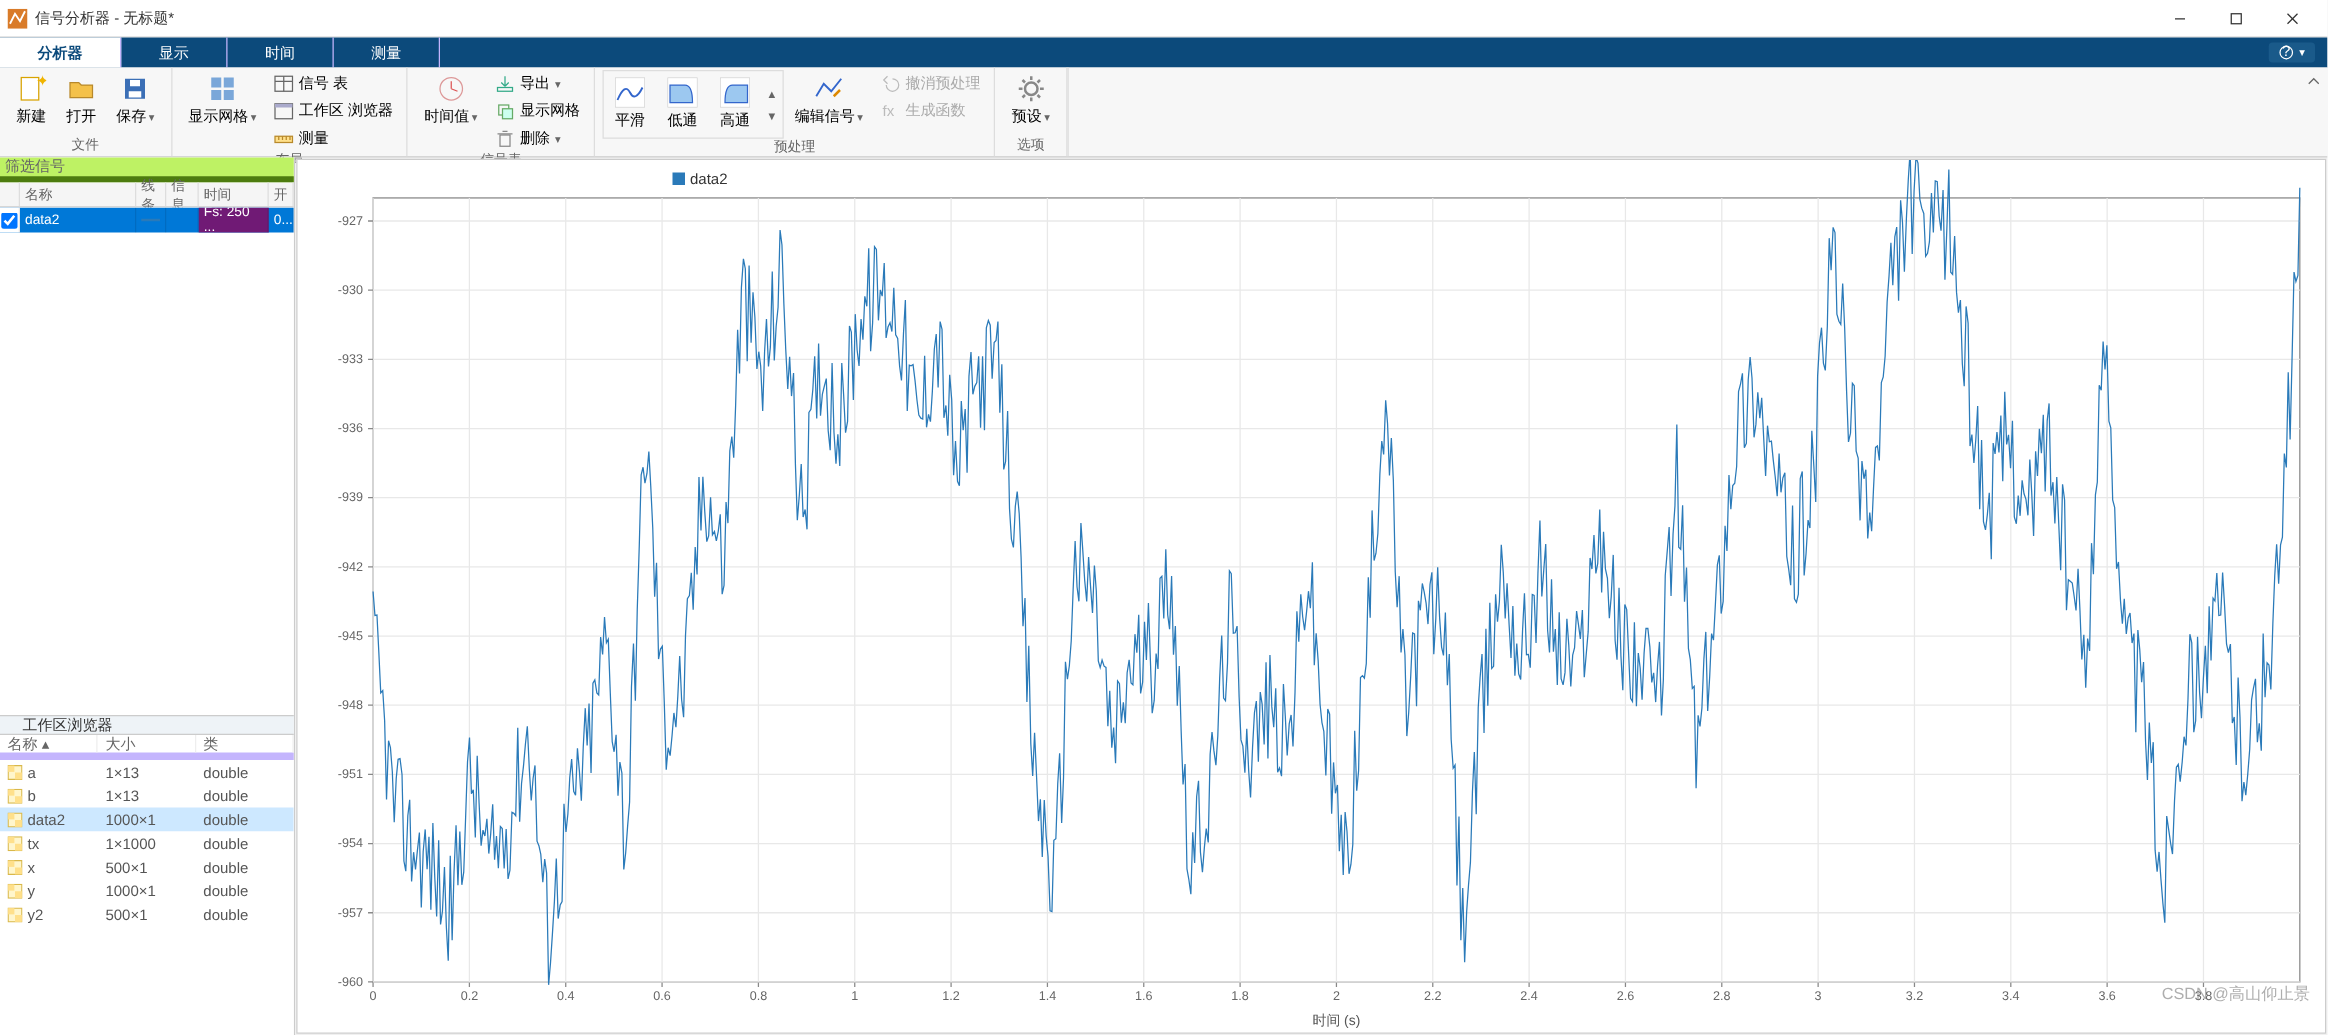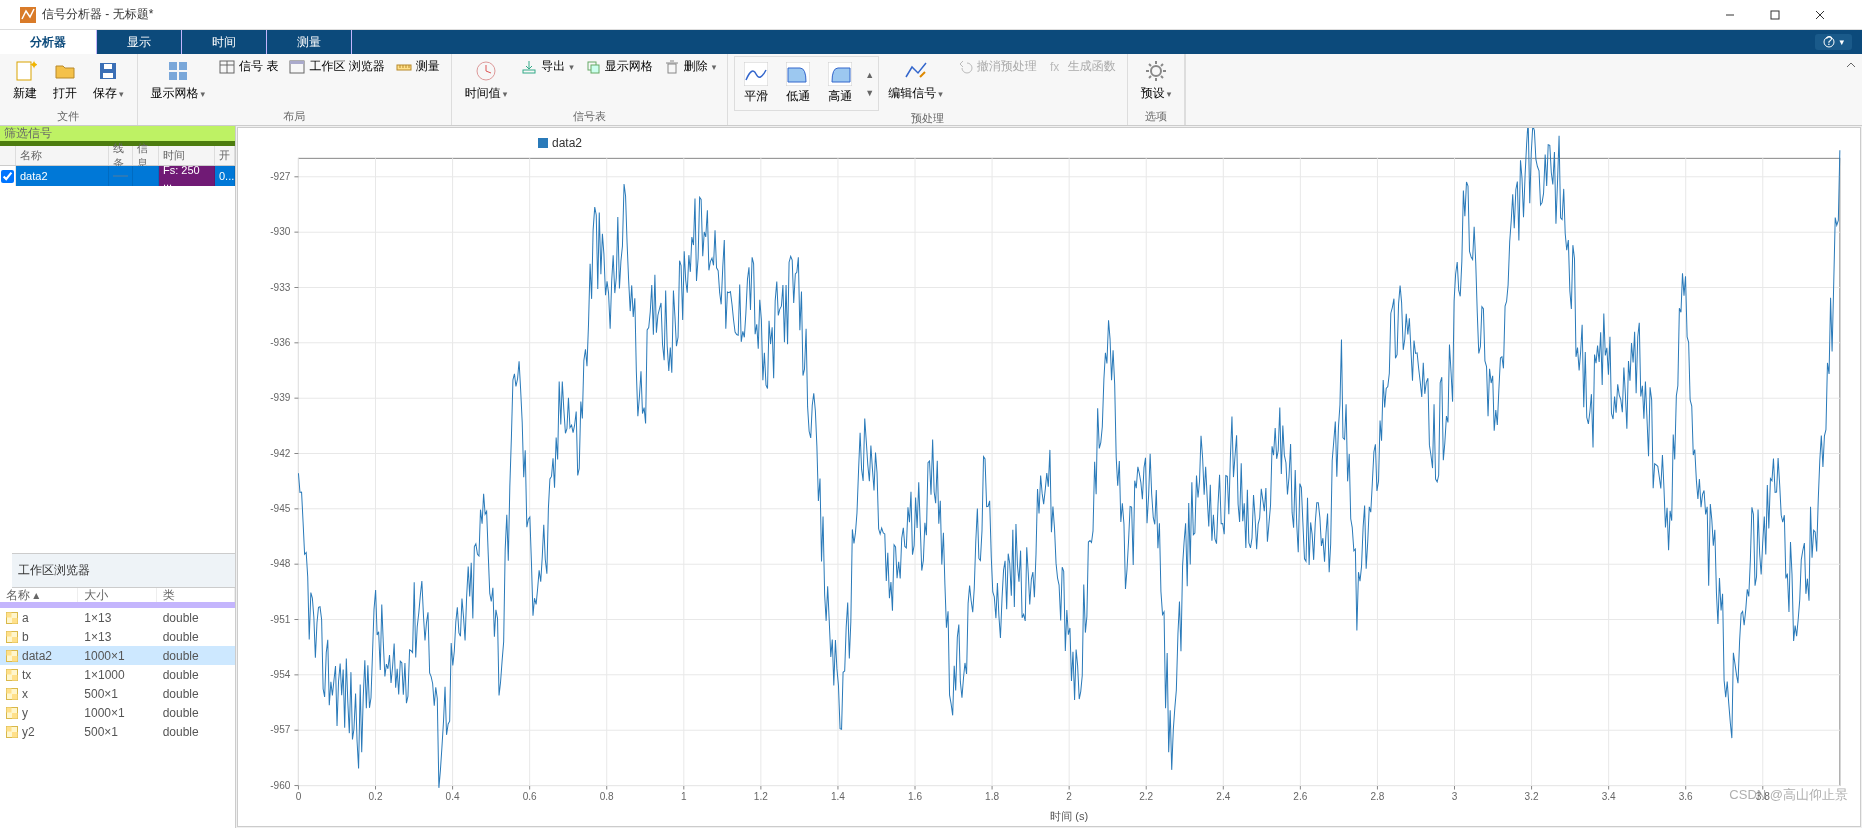--- a/index.html
+++ b/index.html
@@ -1,39 +1,39 @@
 <!DOCTYPE html>
 <html><head>
 <meta charset="utf-8">
 <style>
   * { box-sizing: border-box; margin: 0; padding: 0; font-family: "Microsoft YaHei", "Segoe UI", sans-serif; font-size: 12px; }
   body { background: #f0f0f0; width: 1862px; height: 828px; overflow: hidden; display: flex; flex-direction: column; }
 
   
-  .titlebar { height: 30px; background: #fff; display: flex; align-items: center; padding: 0 20px; border-bottom: 1px solid #ddd; }
+  .titlebar { height: 30px; background: #fff; display: flex; align-items: center; padding: 0 6px; border-bottom: 1px solid #ddd; }
   .titlebar .logo { width: 16px; height: 16px; margin-right: 6px; }
   .titlebar .title { flex: 1; color: #333; }
   .titlebar .winbtn { width: 45px; height: 30px; display: flex; align-items: center; justify-content: center; cursor: pointer; }
 
   
   .tabstrip { height: 24px; background: #0c4a7b; display: flex; align-items: stretch; }
   .tab { padding: 0 30px; color: #fff; display: flex; align-items: center; cursor: pointer; border-right: 1px solid #c4b5fd; }
   .tab.active { background: #fff; color: #0c4a7b; font-weight: bold; }
   .tabstrip .help { margin-left: auto; display: flex; align-items: center; padding: 0 10px; }
   .help-btn { background: #1a5a8a; color: #fff; padding: 2px 8px; border-radius: 3px; cursor: pointer; display:flex; align-items:center; gap:4px;}
 
   
   .ribbon { height: 72px; background: #f7f7f7; display: flex; border-bottom: 1px solid #ccc; }
   .group { border-right: 1px solid #ddd; padding: 2px 6px 0 6px; display: flex; flex-direction: column; }
   .group-body { flex: 1; display: flex; align-items: flex-start; gap: 2px; }
   .group-label { text-align: center; color: #666; font-size: 11px; height: 16px; line-height: 14px; }
   .bigbtn { display: flex; flex-direction: column; align-items: center; padding: 2px 6px; cursor: pointer; border: 1px solid transparent; border-radius: 2px; min-width: 34px; }
   .bigbtn .ico { width: 24px; height: 24px; margin-bottom: 2px; }
   .bigbtn .lbl { display: flex; align-items: center; gap: 2px; }
-  .stackbtns { display: flex; gap: 1px; }
+  .stackbtns { display: flex; flex-direction: column; gap: 1px; }
   .smbtn { display: flex; align-items: center; gap: 4px; padding: 1px 4px; cursor: pointer; border: 1px solid transparent; border-radius: 2px; white-space: nowrap;}
   .smbtn.disabled { color: #aaa; cursor: default; }
   .smbtn .sico { width: 16px; height: 16px; }
   .caret { font-size: 9px; color: #666; }
 
   
   .content { flex: 1; display: flex; min-height: 0; }
   .left { width: 236px; display: flex; flex-direction: column; border-right: 1px solid #ccc; background: #fff; }
 
   
@@ -46,21 +46,21 @@
   .cb { width: 16px; justify-content: center; }
   .colname { flex: 1; }
   .coll { width: 24px; justify-content:center;}
   .coll .line { width:18px; height:2px; background:#2a7ab9;}
   .coli { width: 26px; }
   .colt { width: 56px; }
   .colo { width: 20px; }
   .sig-body { flex: 1; background: #fff; overflow: auto; }
 
   
-  .wb-title { height: 35px; background: #eef3f7; border-top: 1px solid #ccc; border-bottom: 1px solid #ccc; padding: 0 6px; display: flex; align-items: center; color: #333; margin-left: 12px; }
+  .wb-title { height: 16px; background: #eef3f7; border-top: 1px solid #ccc; border-bottom: 1px solid #ccc; padding: 0 18px; display: flex; align-items: center; color: #333; }
   .wb-header { display: flex; height: 20px; border-bottom: 6px solid #c4b5fd; background: #fff;}
   .wb-header div { flex: 1; padding: 2px 6px; color: #666; border-right: 1px solid #eee; display:flex; align-items:center; gap:2px;}
   .wb-body { flex-shrink: 0; background: #fff; overflow: auto; min-height: 220px;}
   .wb-row { display: flex; height: 19px; align-items: center; }
   .wb-row.sel { background: #cde8ff; }
   .wb-row div { flex: 1; padding: 0 6px; color: #555; display:flex; align-items:center; gap:4px;}
   .var-ico { width:12px; height:12px; display:inline-block;}
 
   
   .plotpane { flex: 1; background: #fff; border: 1px solid #ccc; margin: 1px; display: flex; flex-direction: column; position: relative;}

